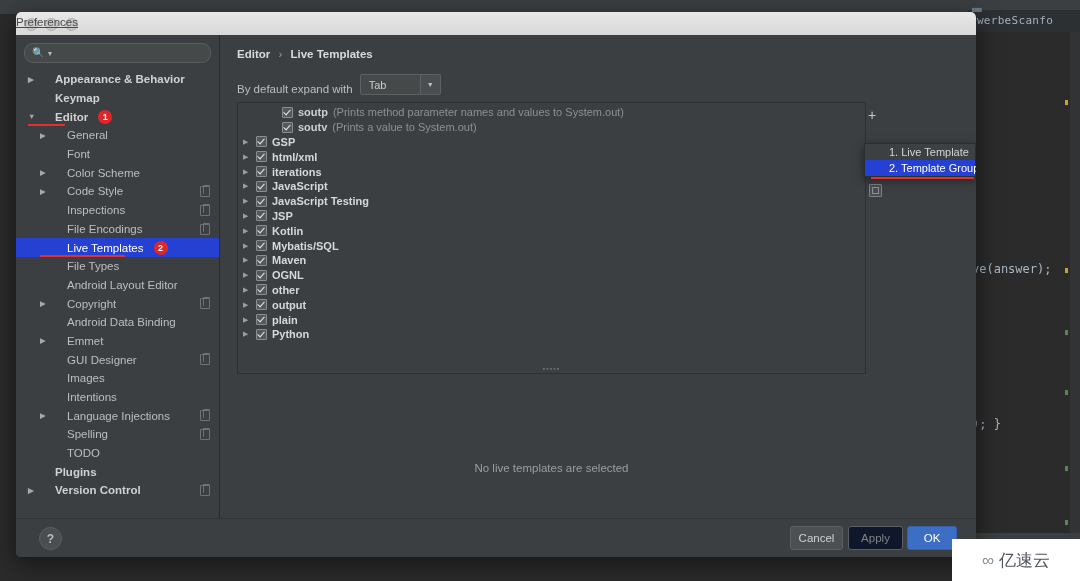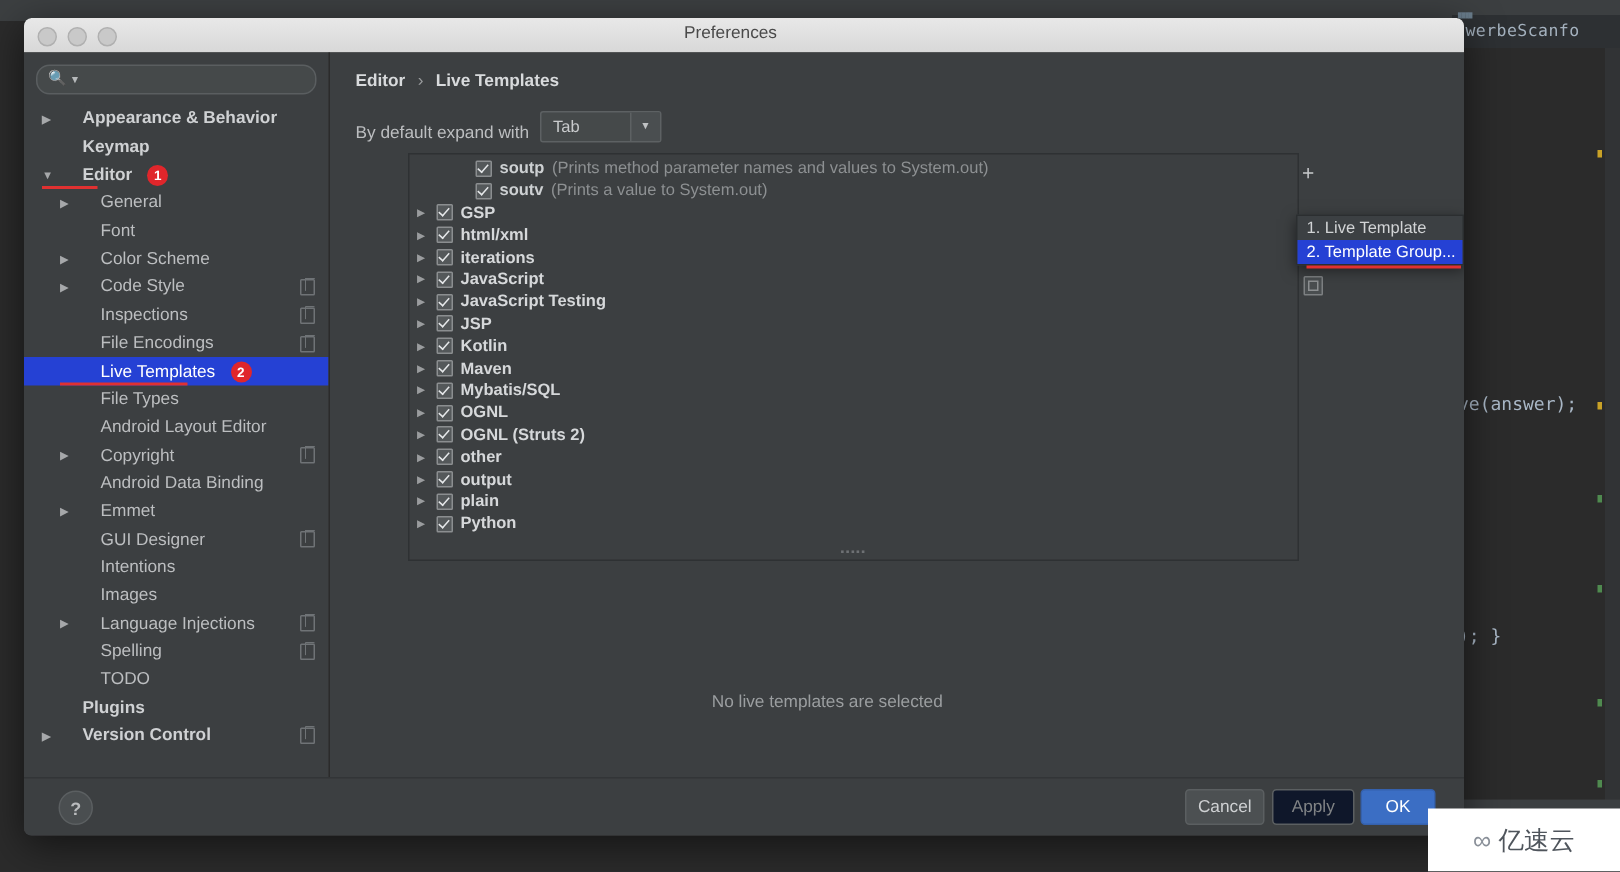--- a/index.html
+++ b/index.html
@@ -34,22 +34,22 @@
   #watermark .wm-text{font-size:17px;color:#4f555c;font-family:"DejaVu Sans", sans-serif;letter-spacing:0;}
 
   
   #prefs-window{position:absolute;left:16px;top:12px;width:960px;height:545px;
       background:#3c3f41;border-radius:5px;overflow:hidden;
       box-shadow:0 6px 26px rgba(0,0,0,.55);}
 
   
   #titlebar{height:23px;background:linear-gradient(#e8e8e8,#d8d8d8);
       border-bottom:1px solid #b4b4b4;position:relative;border-radius:5px 5px 0 0;}
-  #titlebar .title{position:absolute;left:0;right:18px;top:4px;text-align:center;
-      font-size:11.5px;color:#4a4a4a;}
+  #titlebar .title{position:absolute;left:0;right:18px;top:4px;
+      font-size:11.5px;color:#4a4a4a;text-decoration:underline;}
   .lights{position:absolute;left:9px;top:6px;display:flex;gap:7px;}
   .light{width:11px;height:11px;border-radius:50%;background:#c9c9c9;border:1px solid #b0b0b0;}
 
   
   #prefs-body{position:absolute;left:0;right:0;top:23px;bottom:0;background:#3c3f41;}
 
   
   #sidebar{position:absolute;left:0;top:0;bottom:38px;width:203px;background:#3c3f41;
       border-right:1px solid #2b2b2b;overflow:hidden;}
   #search-row{padding:8px 8px 4px 8px;}
@@ -86,21 +86,21 @@
   #expandrow{position:absolute;left:17px;top:39px;display:flex;align-items:flex-end;gap:7px;}
   #expandrow .lab{font-size:11.5px;color:#bcbec0;}
   .combo{height:19px;background:#45494a;border:1px solid #5d6163;border-radius:2px;
       display:flex;align-items:center;min-width:79px;}
   .combo .val{font-size:11px;color:#c9cbcd;padding:0 8px;flex:1;}
   .combo .btn{width:19px;height:100%;border-left:1px solid #5d6163;background:#4a4e50;
       display:flex;align-items:center;justify-content:center;font-size:7px;color:#c0c2c4;}
 
   
   #listpanel{position:absolute;left:17px;top:67px;right:110px;height:270px;
-      background:#3c3f41;border:1px solid #2e3133;overflow:hidden;margin-left:35px;}
+      background:#3c3f41;border:1px solid #2e3133;overflow:hidden;}
   #list{position:absolute;inset:0;padding-top:2px;}
   .lrow{height:14.8px;display:flex;align-items:center;font-size:11px;color:#d6d8da;
       padding-left:5px;white-space:nowrap;}
   .lrow .larr{width:13px;flex:0 0 13px;font-size:7px;color:#9a9c9e;}
   .lrow .ck{width:9px;height:9px;border:1px solid #8b8e90;border-radius:1px;background:#54585a;
       position:relative;flex:0 0 9px;margin-right:5px;}
   .lrow .ck:after{content:"";position:absolute;left:1.5px;top:0px;width:3px;height:6px;
       border:solid #e6e8ea;border-width:0 1.4px 1.4px 0;transform:rotate(42deg);}
   .lrow .nm{font-weight:bold;}
   .lrow.child{padding-left:44px;}
@@ -112,21 +112,21 @@
   
   #toolcol{position:absolute;right:88px;top:67px;width:22px;height:270px;}
   #plusbtn{position:absolute;left:2px;top:6px;font-size:14px;color:#c6c8ca;line-height:1;cursor:default;}
   #copybtn{position:absolute;left:3px;top:82px;width:11px;height:11px;border:1px solid #7d8082;
       border-radius:1px;background:#4a4e50;}
   #copybtn:after{content:"";position:absolute;left:2px;top:2px;width:5px;height:5px;border:1px solid #8d9092;}
 
   
   #dropdown{position:absolute;right:0px;top:108px;width:110px;background:#3c4043;
       border:1px solid #2b2e30;box-shadow:0 3px 9px rgba(0,0,0,.5);z-index:30;}
-  #dropdown .mi{height:16px;display:flex;align-items:center;padding-left:6px;
+  #dropdown .mi{height:16px;display:flex;align-items:center;padding-left:24px;
       font-size:11px;color:#d2d4d6;white-space:nowrap;}
   #dropdown .mi.sel{background:#2541d4;color:#ffffff;}
   #dropdown-underline{position:absolute;right:2px;top:142px;width:103px;height:2px;
       background:#e03131;z-index:31;}
 
   
   #annotation{position:absolute;left:683px;top:124px;display:flex;align-items:center;gap:8px;z-index:25;}
   #annotation .atxt{font-size:12.5px;color:#e02a2a;white-space:nowrap;
       font-family:"DejaVu Sans", sans-serif;}
 
@@ -264,25 +264,25 @@
             <span class="arr">▶</span>
             <span class="lbl">Emmet</span>
           </div>
           <div class="trow ind1">
             <span class="arr none">▶</span>
             <span class="lbl">GUI Designer</span>
             <span class="copyicon"></span>
           </div>
           <div class="trow ind1">
             <span class="arr none">▶</span>
+            <span class="lbl">Images</span>
+          </div>
+          <div class="trow ind1">
+            <span class="arr none">▶</span>
             <span class="lbl">Intentions</span>
-          </div>
-          <div class="trow ind1">
-            <span class="arr none">▶</span>
-            <span class="lbl">Images</span>
           </div>
           <div class="trow ind1">
             <span class="arr">▶</span>
             <span class="lbl">Language Injections</span>
             <span class="copyicon"></span>
           </div>
           <div class="trow ind1">
             <span class="arr none">▶</span>
             <span class="lbl">Spelling</span>
             <span class="copyicon"></span>
@@ -363,36 +363,31 @@
               <span class="nm">JSP</span>
             </div>
             <div class="lrow">
               <span class="larr">▶</span>
               <span class="ck"></span>
               <span class="nm">Kotlin</span>
             </div>
             <div class="lrow">
               <span class="larr">▶</span>
               <span class="ck"></span>
+              <span class="nm">Mybatis/SQL</span>
+            </div>
+            <div class="lrow">
+              <span class="larr">▶</span>
+              <span class="ck"></span>
               <span class="nm">Maven</span>
             </div>
             <div class="lrow">
               <span class="larr">▶</span>
               <span class="ck"></span>
-              <span class="nm">Mybatis/SQL</span>
-            </div>
-            <div class="lrow">
-              <span class="larr">▶</span>
-              <span class="ck"></span>
               <span class="nm">OGNL</span>
-            </div>
-            <div class="lrow">
-              <span class="larr">▶</span>
-              <span class="ck"></span>
-              <span class="nm">OGNL (Struts 2)</span>
             </div>
             <div class="lrow">
               <span class="larr">▶</span>
               <span class="ck"></span>
               <span class="nm">other</span>
             </div>
             <div class="lrow">
               <span class="larr">▶</span>
               <span class="ck"></span>
               <span class="nm">output</span>

